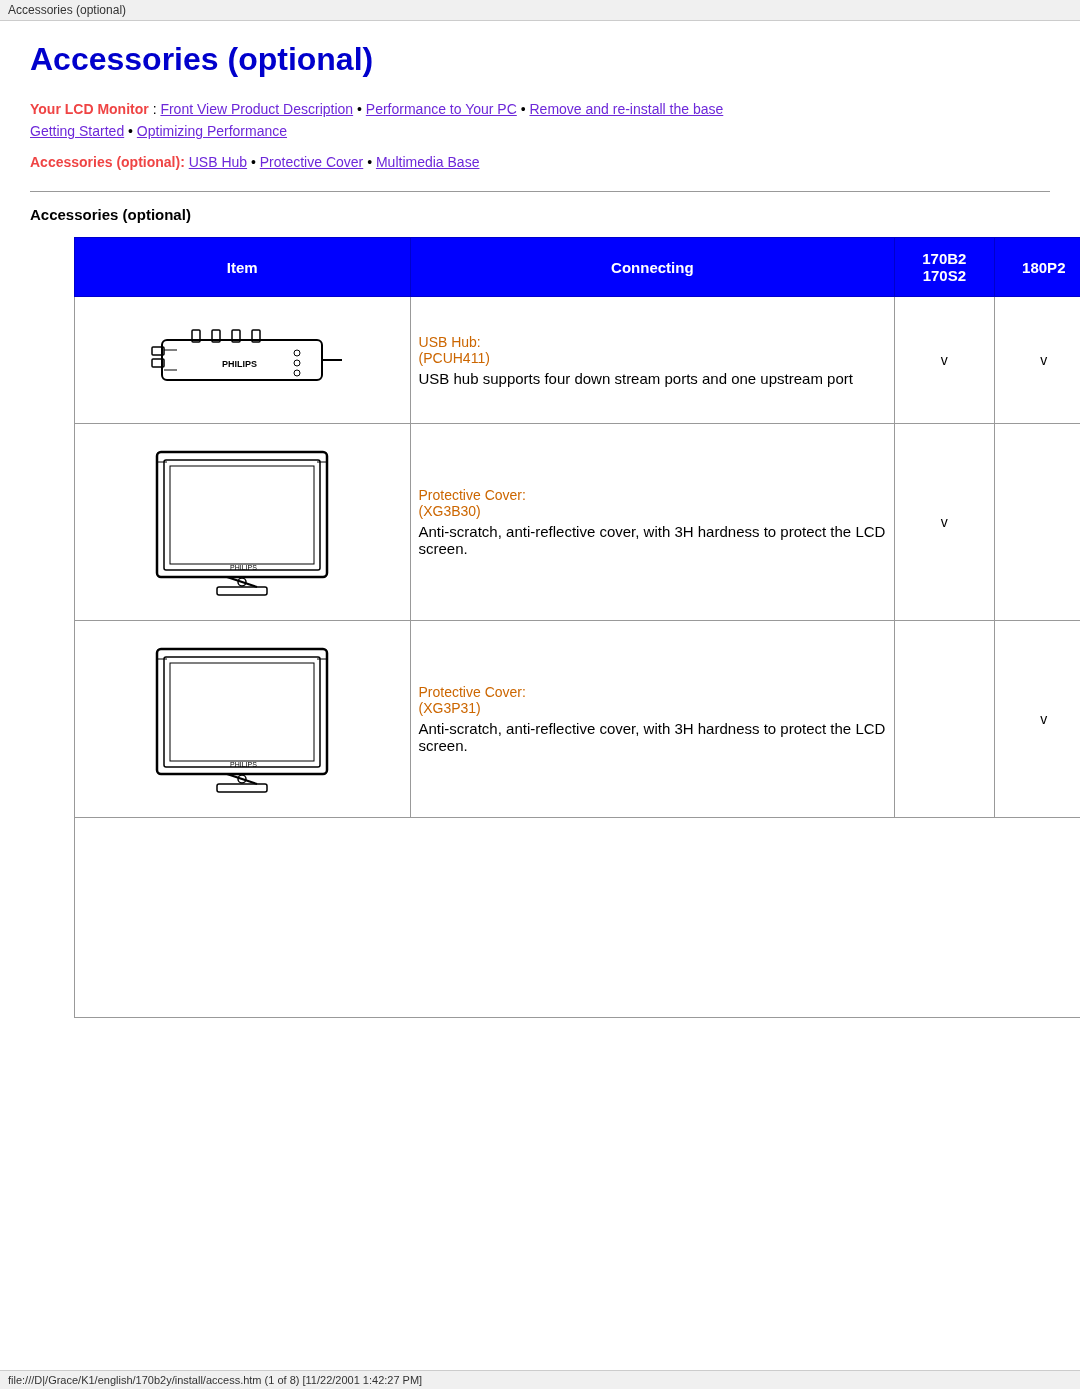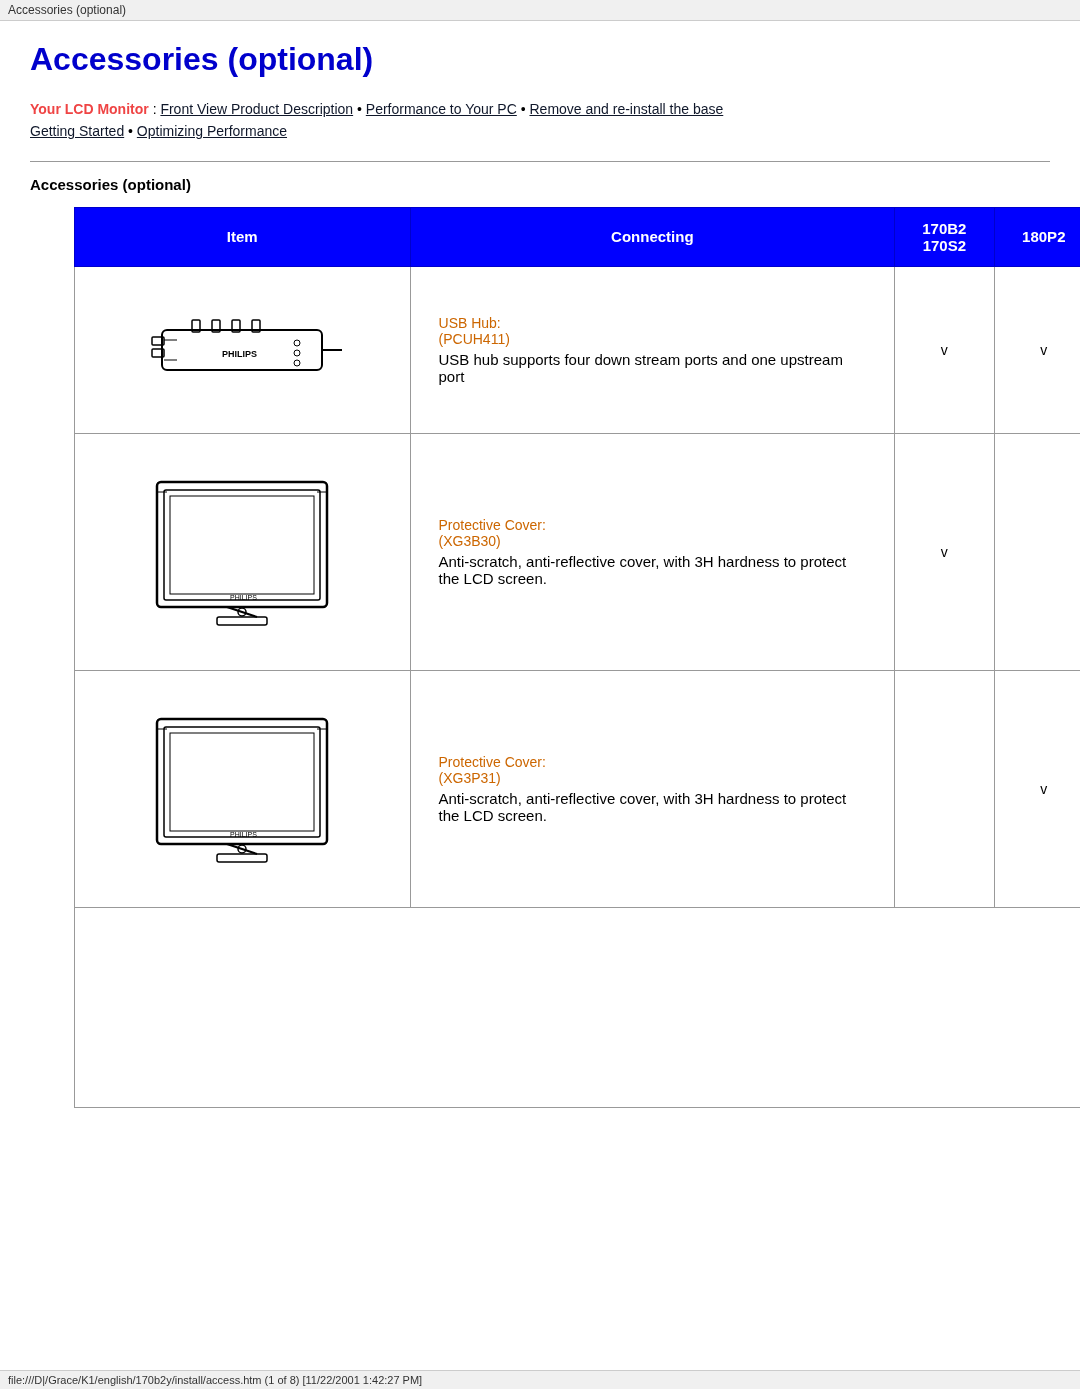--- a/index.html
+++ b/index.html
@@ -28,21 +28,21 @@
     }
     .nav-line {
       margin-bottom: 8px;
       line-height: 1.6;
       font-size: 14px;
     }
     .nav-line strong {
       color: #ef4444;
     }
     a {
-      color: #0f172a;
+      color: #6d28d9;
       text-decoration: underline;
     }
     .separator {
       border: none;
       border-top: 1px solid #999;
       margin: 18px 0 14px 0;
     }
     .section-heading {
       font-size: 15px;
       font-weight: bold;
@@ -60,21 +60,21 @@
       color: #fff;
       font-weight: bold;
       text-align: center;
       padding: 12px 8px;
       border: 1px solid #0000cc;
       font-size: 15px;
     }
     table.accessories-table td {
       border: 1px solid #999;
       vertical-align: middle;
-      padding: 28px;
+      padding: 8px;
     }
     .col-item { width: 270px; text-align: center; }
     .col-desc { width: 390px; text-align: left; }
     .col-170 { width: 80px; text-align: center; }
     .col-180 { width: 80px; text-align: center; }
     .item-image {
       display: flex;
       justify-content: center;
       padding: 10px 0;
     }
@@ -128,20 +128,29 @@
     <span> • </span>
     <a href="#">Performance to Your PC</a>
     <span> • </span>
     <a href="#">Remove and re-install the base</a>
     <br>
     <a href="#">Getting Started</a>
     <span> • </span>
     <a href="#">Optimizing Performance</a>
   </div>
 
+  <div class="nav-line">
+    <strong>Accessories (optional):</strong>
+    <span> </span>
+    <a href="#">USB Hub</a>
+    <span> • </span>
+    <a href="#">Protective Cover</a>
+    <span> • </span>
+    <a href="#">Multimedia Base</a>
+  </div>
 
   <hr class="separator">
 
   <div class="section-heading">Accessories (optional)</div>
 
   <table class="accessories-table">
     <thead>
       <tr>
         <th class="col-item">Item</th>
         <th class="col-desc">Connecting</th>

